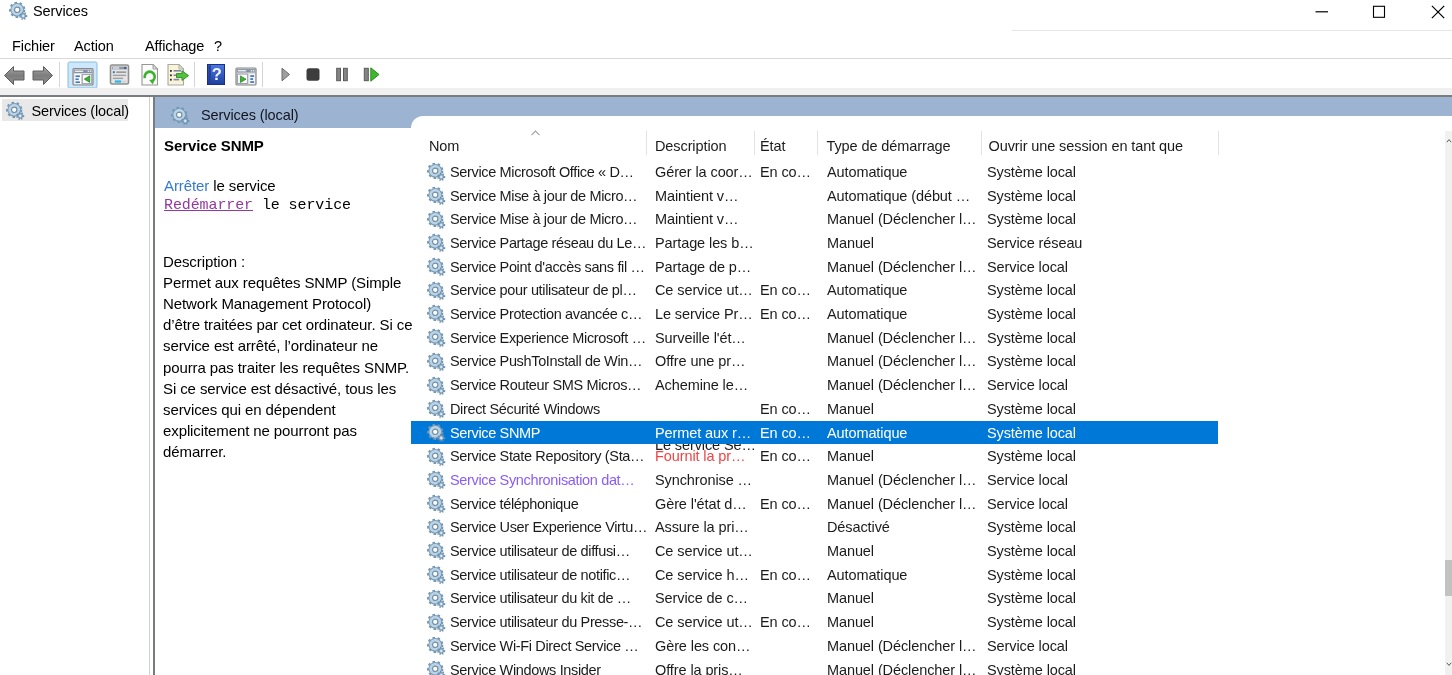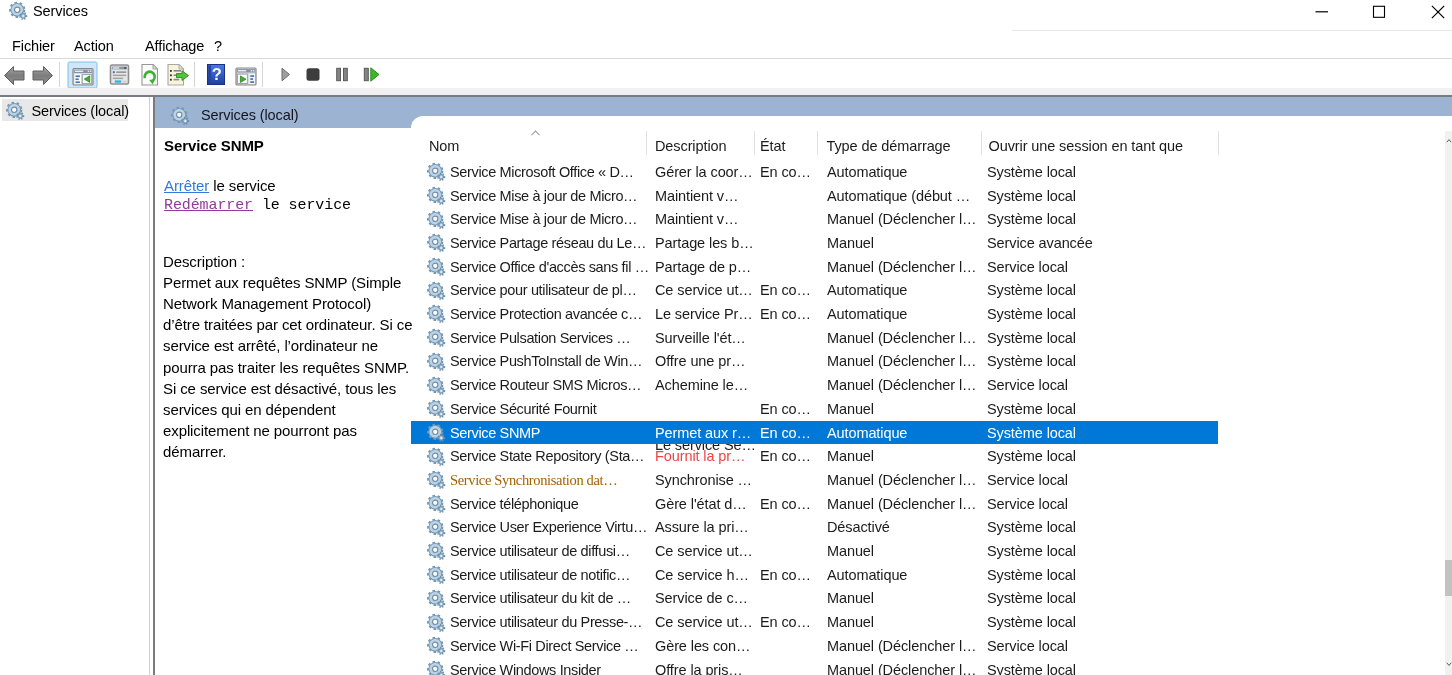--- a/index.html
+++ b/index.html
@@ -149,21 +149,21 @@
       <circle cx="15.2" cy="14.9" r="1" fill="#eaf2f8"></circle>
     </g>
   </defs>
 </svg>
 
 <div class="abs" style="left:411px;top:116px;width:1041px;height:559px;background:#fff;border-top-left-radius:12px;"></div>
 
 <div class="abs" style="left:155px;top:128px;width:256px;height:547px;background:#fff;"></div>
 
 <div class="t" style="left:164px;top:135.5px;font-size:15px;font-weight:bold;color:#000;">Service SNMP</div>
-<div class="t" style="left:164px;top:175.8px;font-size:15px;color:#000;"><span style="color:#3579d8;text-decoration:underline;">Arrêter</span> le service</div>
+<div class="t" style="left:164px;top:175.8px;font-size:15px;color:#000;"><span style="color:#3579d8;">Arrêter</span> le service</div>
 <div class="t" style="left:164px;top:195.6px;font-size:15px;color:#000;font-family:Liberation Mono, monospace;"><span style="color:#9439a0;text-decoration:underline;">Redémarrer</span> le service</div>
 <div class="t" style="left:163px;top:250.6px;font-size:15px;line-height:21.2px;color:#000;white-space:normal;width:256px;">Description :<br>Permet aux requêtes SNMP (Simple<br>Network Management Protocol)<br>d’être traitées par cet ordinateur. Si ce<br>service est arrêté, l’ordinateur ne<br>pourra pas traiter les requêtes SNMP.<br>Si ce service est désactivé, tous les<br>services qui en dépendent<br>explicitement ne pourront pas<br>démarrer.</div>
 
 <svg class="abs" style="left:530px;top:129px" width="11" height="8" viewBox="0 0 11 8">
   <path d="M1.5 6.2 L5.5 2 L9.5 6.2" fill="none" stroke="#a0a0a0" stroke-width="1.1"></path>
 </svg>
 <div class="t" style="left:429px;top:136px;">Nom</div>
 <div class="t" style="left:655px;top:136px;">Description</div>
 <div class="t" style="left:760px;top:136px;">État</div>
 <div class="t" style="left:826.5px;top:136px;">Type de démarrage</div>
@@ -196,25 +196,25 @@
 <div class="t" style="letter-spacing:-0.35px;left:450px;top:209.2px;color:#1b1b1b;">Service Mise à jour de Micro…</div>
 <div class="t" style="left:655px;top:209.2px;color:#1b1b1b;">Maintient v…</div>
 <div class="t" style="left:827px;top:209.2px;color:#1b1b1b;">Manuel (Déclencher l…</div>
 <div class="t" style="left:987px;top:209.2px;color:#1b1b1b;">Système local</div>
 <svg class="abs" style="left:425.5px;top:233.3px" width="20" height="20" viewBox="0 0 20 20">
       <use href="#gb"></use>
     </svg>
 <div class="t" style="letter-spacing:-0.35px;left:450px;top:232.9px;color:#1b1b1b;">Service Partage réseau du Le…</div>
 <div class="t" style="left:655px;top:232.9px;color:#1b1b1b;">Partage les b…</div>
 <div class="t" style="left:827px;top:232.9px;color:#1b1b1b;">Manuel</div>
-<div class="t" style="left:987px;top:232.9px;color:#1b1b1b;">Service avancée</div>
+<div class="t" style="left:987px;top:232.9px;color:#1b1b1b;">Service réseau</div>
 <svg class="abs" style="left:425.5px;top:257.0px" width="20" height="20" viewBox="0 0 20 20">
       <use href="#gb"></use>
     </svg>
-<div class="t" style="letter-spacing:-0.35px;left:450px;top:256.6px;color:#1b1b1b;">Service Office d'accès sans fil …</div>
+<div class="t" style="letter-spacing:-0.35px;left:450px;top:256.6px;color:#1b1b1b;">Service Point d'accès sans fil …</div>
 <div class="t" style="left:655px;top:256.6px;color:#1b1b1b;">Partage de p…</div>
 <div class="t" style="left:827px;top:256.6px;color:#1b1b1b;">Manuel (Déclencher l…</div>
 <div class="t" style="left:987px;top:256.6px;color:#1b1b1b;">Service local</div>
 <svg class="abs" style="left:425.5px;top:280.7px" width="20" height="20" viewBox="0 0 20 20">
       <use href="#gb"></use>
     </svg>
 <div class="t" style="letter-spacing:-0.35px;left:450px;top:280.3px;color:#1b1b1b;">Service pour utilisateur de pl…</div>
 <div class="t" style="left:655px;top:280.3px;color:#1b1b1b;">Ce service ut…</div>
 <div class="t" style="left:760px;top:280.3px;color:#1b1b1b;">En co…</div>
 <div class="t" style="left:827px;top:280.3px;color:#1b1b1b;">Automatique</div>
@@ -223,42 +223,42 @@
       <use href="#gb"></use>
     </svg>
 <div class="t" style="letter-spacing:-0.35px;left:450px;top:304.0px;color:#1b1b1b;">Service Protection avancée c…</div>
 <div class="t" style="left:655px;top:304.0px;color:#1b1b1b;">Le service Pr…</div>
 <div class="t" style="left:760px;top:304.0px;color:#1b1b1b;">En co…</div>
 <div class="t" style="left:827px;top:304.0px;color:#1b1b1b;">Automatique</div>
 <div class="t" style="left:987px;top:304.0px;color:#1b1b1b;">Système local</div>
 <svg class="abs" style="left:425.5px;top:328.1px" width="20" height="20" viewBox="0 0 20 20">
       <use href="#gb"></use>
     </svg>
-<div class="t" style="letter-spacing:-0.35px;left:450px;top:327.7px;color:#1b1b1b;">Service Pulsation Services …</div>
+<div class="t" style="letter-spacing:-0.35px;left:450px;top:327.7px;color:#1b1b1b;">Service Experience Microsoft …</div>
 <div class="t" style="left:655px;top:327.7px;color:#1b1b1b;">Surveille l'ét…</div>
 <div class="t" style="left:827px;top:327.7px;color:#1b1b1b;">Manuel (Déclencher l…</div>
 <div class="t" style="left:987px;top:327.7px;color:#1b1b1b;">Système local</div>
 <svg class="abs" style="left:425.5px;top:351.8px" width="20" height="20" viewBox="0 0 20 20">
       <use href="#gb"></use>
     </svg>
 <div class="t" style="letter-spacing:-0.35px;left:450px;top:351.4px;color:#1b1b1b;">Service PushToInstall de Win…</div>
 <div class="t" style="left:655px;top:351.4px;color:#1b1b1b;">Offre une pr…</div>
 <div class="t" style="left:827px;top:351.4px;color:#1b1b1b;">Manuel (Déclencher l…</div>
 <div class="t" style="left:987px;top:351.4px;color:#1b1b1b;">Système local</div>
 <svg class="abs" style="left:425.5px;top:375.5px" width="20" height="20" viewBox="0 0 20 20">
       <use href="#gb"></use>
     </svg>
 <div class="t" style="letter-spacing:-0.35px;left:450px;top:375.1px;color:#1b1b1b;">Service Routeur SMS Micros…</div>
 <div class="t" style="left:655px;top:375.1px;color:#1b1b1b;">Achemine le…</div>
 <div class="t" style="left:827px;top:375.1px;color:#1b1b1b;">Manuel (Déclencher l…</div>
 <div class="t" style="left:987px;top:375.1px;color:#1b1b1b;">Service local</div>
 <svg class="abs" style="left:425.5px;top:399.2px" width="20" height="20" viewBox="0 0 20 20">
       <use href="#gb"></use>
     </svg>
-<div class="t" style="letter-spacing:-0.35px;left:450px;top:398.8px;color:#1b1b1b;">Service Sécurité Fournit</div>
+<div class="t" style="letter-spacing:-0.35px;left:450px;top:398.8px;color:#1b1b1b;">Direct Sécurité Windows</div>
 <div class="t" style="left:655px;top:398.8px;color:#1b1b1b;margin-top:36px;">Le service Sé…</div>
 <div class="t" style="left:760px;top:398.8px;color:#1b1b1b;">En co…</div>
 <div class="t" style="left:827px;top:398.8px;color:#1b1b1b;">Manuel</div>
 <div class="t" style="left:987px;top:398.8px;color:#1b1b1b;">Système local</div>
 <div class="abs" style="left:411px;top:420.7px;width:807px;height:23.7px;background:#0078d7;"></div>
 <svg class="abs" style="left:425.5px;top:422.9px" width="20" height="20" viewBox="0 0 20 20">
       <use href="#gb"></use>
     </svg>
 <div class="t" style="letter-spacing:-0.35px;left:450px;top:422.5px;color:#fff;">Service SNMP</div>
 <div class="t" style="left:655px;top:422.5px;color:#fff;">Permet aux r…</div>
@@ -269,21 +269,21 @@
       <use href="#gb"></use>
     </svg>
 <div class="t" style="letter-spacing:-0.35px;left:450px;top:446.2px;color:#1b1b1b;">Service State Repository (Sta…</div>
 <div class="t" style="left:655px;top:446.2px;color:#ef4444;">Fournit la pr…</div>
 <div class="t" style="left:760px;top:446.2px;color:#1b1b1b;">En co…</div>
 <div class="t" style="left:827px;top:446.2px;color:#1b1b1b;">Manuel</div>
 <div class="t" style="left:987px;top:446.2px;color:#1b1b1b;">Système local</div>
 <svg class="abs" style="left:425.5px;top:470.3px" width="20" height="20" viewBox="0 0 20 20">
       <use href="#gb"></use>
     </svg>
-<div class="t" style="letter-spacing:-0.35px;left:450px;top:469.9px;color:#a16207;font-family:Liberation Serif, serif;">Service Synchronisation dat…</div>
+<div class="t" style="letter-spacing:-0.35px;left:450px;top:469.9px;color:#8b5cf6;">Service Synchronisation dat…</div>
 <div class="t" style="left:655px;top:469.9px;color:#1b1b1b;">Synchronise …</div>
 <div class="t" style="left:827px;top:469.9px;color:#1b1b1b;">Manuel (Déclencher l…</div>
 <div class="t" style="left:987px;top:469.9px;color:#1b1b1b;">Service local</div>
 <svg class="abs" style="left:425.5px;top:494.0px" width="20" height="20" viewBox="0 0 20 20">
       <use href="#gb"></use>
     </svg>
 <div class="t" style="letter-spacing:-0.35px;left:450px;top:493.6px;color:#1b1b1b;">Service téléphonique</div>
 <div class="t" style="left:655px;top:493.6px;color:#1b1b1b;">Gère l'état d…</div>
 <div class="t" style="left:760px;top:493.6px;color:#1b1b1b;">En co…</div>
 <div class="t" style="left:827px;top:493.6px;color:#1b1b1b;">Manuel (Déclencher l…</div>

